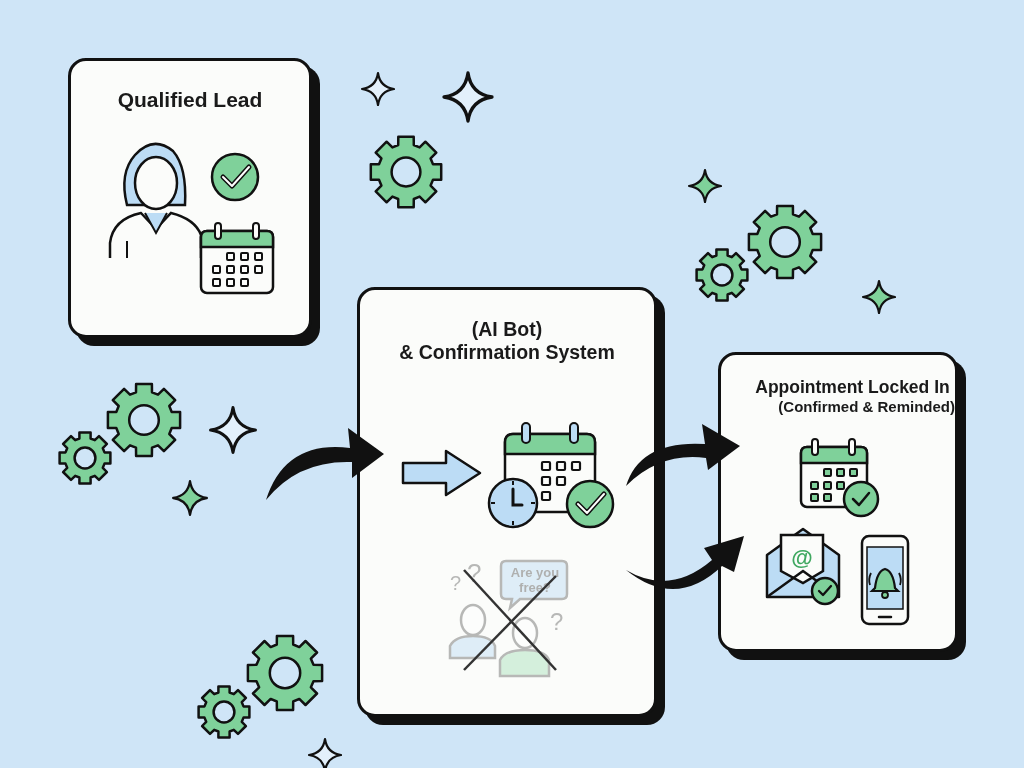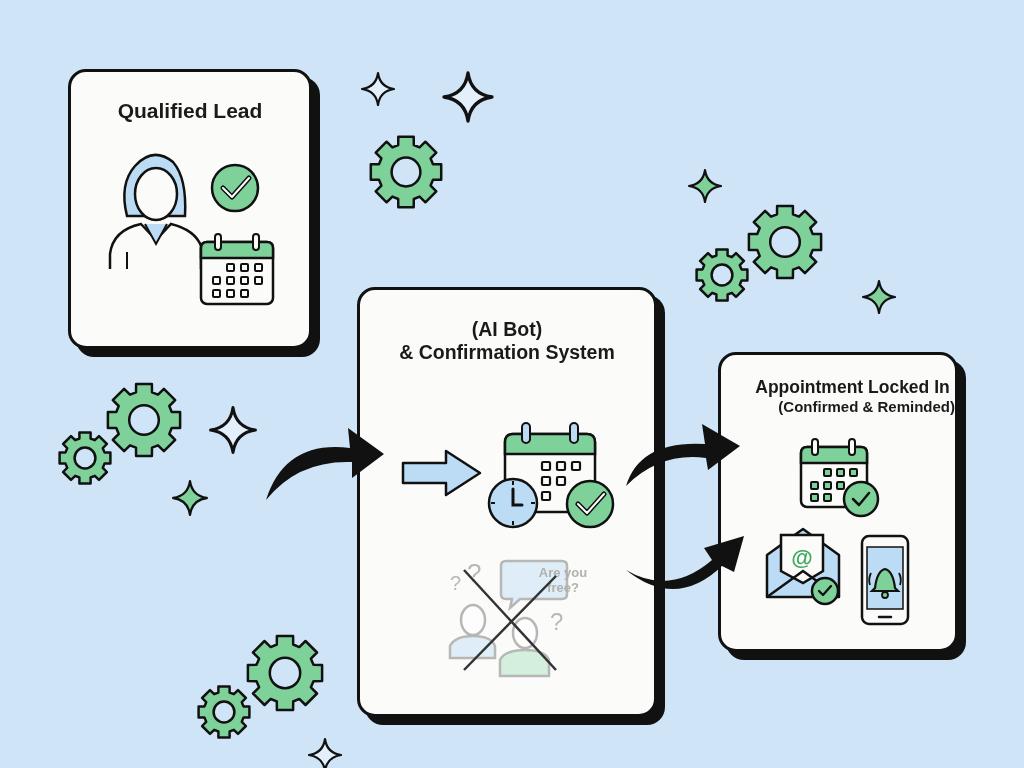--- a/index.html
+++ b/index.html
@@ -25,21 +25,21 @@
 
 <svg class="deco" width="1024" height="768" style="left:0;top:0;">
 
   <g transform="translate(406,172)">
     <g id="g1"></g>
   </g>
 </svg>
 
 <div id="gears"></div>
 
-<div class="card" style="left:68px;top:58px;width:244px;height:280px;margin-top:11px;">
+<div class="card" style="left:68px;top:58px;width:244px;height:280px;">
   <div class="card-title" style="top:26px;font-size:21px;">Qualified Lead</div>
   <svg style="position:absolute;left:34px;top:72px;" width="120" height="130" viewBox="0 0 120 130">
     <path d="M22,72 Q14,40 30,22 Q48,2 68,18 Q82,34 80,72 Z" fill="#bcdcf5" stroke="#111" stroke-width="2.5"></path>
     <ellipse cx="51" cy="50" rx="21" ry="26" fill="#fbfcfa" stroke="#111" stroke-width="2.5"></ellipse>
     <path d="M5,125 L5,110 Q8,86 36,80 L51,96 L66,80 Q90,86 96,102 L96,125" fill="#fbfcfa" stroke="#111" stroke-width="2.5"></path>
     <path d="M40,80 L51,100 L62,80" fill="#bcdcf5" stroke="#111" stroke-width="2"></path>
     <line x1="22" y1="108" x2="22" y2="125" stroke="#111" stroke-width="2"></line>
   </svg>
   <svg style="position:absolute;left:138px;top:90px;" width="52" height="52" viewBox="0 0 52 52">
     <circle cx="26" cy="26" r="23" fill="#7fd19a" stroke="#111" stroke-width="2.5"></circle>
@@ -101,21 +101,21 @@
   <svg style="position:absolute;left:204px;top:188px;" width="52" height="52" viewBox="0 0 52 52">
     <circle cx="26" cy="26" r="23" fill="#7fd19a" stroke="#111" stroke-width="2.5"></circle>
     <path d="M14,26 L23,35 L40,16" fill="none" stroke="#111" stroke-width="5" stroke-linecap="round" stroke-linejoin="round"></path>
     <path d="M14,26 L23,35 L40,16" fill="none" stroke="#fff" stroke-width="2" stroke-linecap="round" stroke-linejoin="round"></path>
   </svg>
 
   <div style="position:absolute;left:85px;top:268px;width:130px;height:120px;opacity:0.45;">
     <svg style="position:absolute;left:55px;top:0;" width="70" height="52" viewBox="0 0 70 52">
       <path d="M6,3 L62,3 Q67,3 67,8 L67,36 Q67,41 62,41 L20,41 L10,50 L12,41 L6,41 Q1,41 1,36 L1,8 Q1,3 6,3 Z" fill="#bcdcf5" stroke="#666" stroke-width="2.5"></path>
     </svg>
-    <div style="position:absolute;left:56px;top:7px;width:68px;text-align:center;font-size:13px;line-height:15px;color:#555;font-weight:bold;padding-left:28px;">
+    <div style="position:absolute;left:56px;top:7px;width:68px;text-align:center;font-size:13px;line-height:15px;color:#555;font-weight:bold;">
       <div>Are you</div>
       <div>free?</div>
     </div>
     <div style="position:absolute;left:22px;top:0;font-size:26px;color:#666;">?</div>
     <div style="position:absolute;left:5px;top:14px;font-size:20px;color:#666;">?</div>
     <div style="position:absolute;left:105px;top:50px;font-size:24px;color:#666;">?</div>
     <svg style="position:absolute;left:0;top:40px;" width="130" height="80" viewBox="0 0 130 80">
       <ellipse cx="28" cy="22" rx="12" ry="15" fill="#fff" stroke="#666" stroke-width="2.5"></ellipse>
       <path d="M5,60 L5,48 Q10,38 28,38 Q46,38 50,48 L50,60 Z" fill="#bcdcf5" stroke="#666" stroke-width="2.5"></path>
       <ellipse cx="80" cy="35" rx="12" ry="15" fill="#fff" stroke="#666" stroke-width="2.5"></ellipse>

